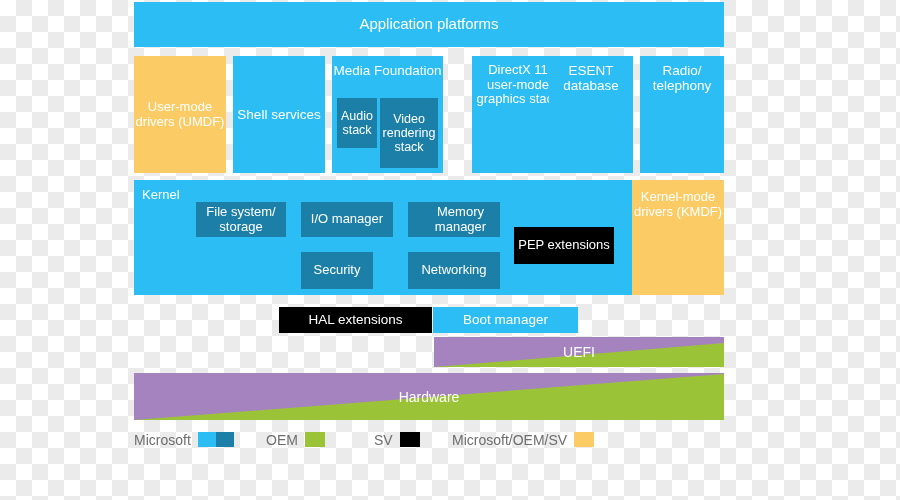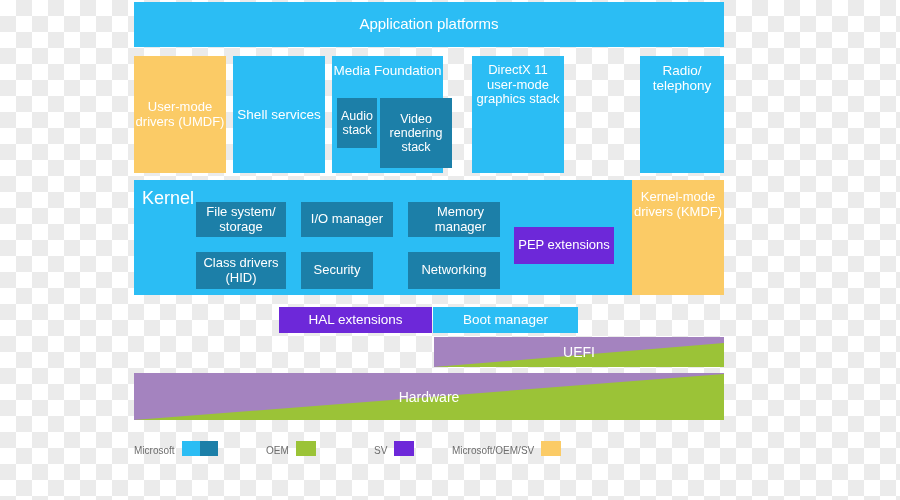--- a/index.html
+++ b/index.html
@@ -45,21 +45,21 @@
     color: #ffffff;
     line-height: 1.12;
     font-weight: 400;
     overflow: hidden;
   }
 
   .blue      { background: #2bbdf4; }
   .darkblue  { background: #1c7fa8; }
   .orange    { background: #fbcb66; }
   .green     { background: #9bc337; }
-  .purple    { background: #6d28d9; }
+  .purple    { background: #000000; }
 
   .lbl-tl {
     position: absolute;
     color: #ffffff;
     justify-content: flex-start;
     align-items: flex-start;
   }
 
   
   .wedge { position: absolute; }
@@ -79,24 +79,24 @@
   #legend {
     position: absolute;
     left: 110px;
     top: 432px;
     width: 580px;
     height: 24px;
   }
   .legend-item {
     position: absolute;
     display: flex;
-    align-items: flex-end;
+    align-items: flex-start;
     height: 24px;
     color: #6d6d6d;
-    font-size: 10px;
+    font-size: 14px;
     white-space: nowrap;
   }
   .legend-item .swatch {
     display: inline-block;
     width: 20px;
     height: 15px;
     margin-left: 7px;
   }
   .legend-item .swatch.split {
     width: 36px;
@@ -121,50 +121,50 @@
   <div class="box blue" style="left:209px; top:56px; width:92px; height:117px; font-size:13.5px;">
     <span>Shell services</span>
   </div>
 
   <div class="box blue" style="left:308px; top:56px; width:111px; height:117px; align-items:flex-start; padding-top:7px; font-size:13.5px;">
     <span>Media Foundation</span>
   </div>
   <div class="box darkblue" style="left:313px; top:98px; width:40px; height:50px; font-size:12.5px;">
     <span>Audio stack</span>
   </div>
-  <div class="box darkblue" style="left:356px; top:98px; width:72px; height:70px; font-size:12.5px;">
+  <div class="box darkblue" style="left:356px; top:98px; width:58px; height:70px; font-size:12.5px;">
     <span>Video rendering stack</span>
   </div>
 
   <div class="box blue" style="left:448px; top:56px; width:92px; height:117px; align-items:flex-start; padding-top:7px; font-size:13px;">
     <span>DirectX 11 user-mode graphics stack</span>
   </div>
 
+  <div class="box blue" style="left:525px; top:56px; width:84px; height:117px; align-items:flex-start; padding-top:7px; font-size:13.5px;">
+    <span>ESENT database</span>
+  </div>
 
   <div class="box blue" style="left:616px; top:56px; width:84px; height:117px; align-items:flex-start; padding-top:7px; font-size:13.5px;">
     <span>Radio/ telephony</span>
   </div>
 
   <div class="box blue" style="left:110px; top:180px; width:590px; height:115px;"></div>
 
-  <div class="box lbl-tl" style="left:118px; top:188px; width:70px; height:22px; font-size:18px;text-align:center;">Kernel</div>
+  <div class="box lbl-tl" style="left:118px; top:188px; width:70px; height:22px; font-size:13px;text-align:center;">Kernel</div>
 
   <div class="box darkblue" style="left:172px; top:202px; width:90px; height:35px; font-size:13px;">
     <span>File system/ storage</span>
   </div>
   <div class="box darkblue" style="left:277px; top:202px; width:92px; height:35px; font-size:13px;">
     <span>I/O manager</span>
   </div>
   <div class="box darkblue" style="left:384px; top:202px; width:92px; height:35px; font-size:13px;padding-left:13px;">
     <span>Memory manager</span>
   </div>
 
-  <div class="box darkblue" style="left:172px; top:252px; width:90px; height:37px; font-size:13px;">
-    <span>Class drivers (HID)</span>
-  </div>
   <div class="box darkblue" style="left:277px; top:252px; width:72px; height:37px; font-size:13px;">
     <span>Security</span>
   </div>
   <div class="box darkblue" style="left:384px; top:252px; width:92px; height:37px; font-size:13px;">
     <span>Networking</span>
   </div>
 
   <div class="box purple" style="left:490px; top:227px; width:100px; height:37px; font-size:13px;">
     <span>PEP extensions</span>
   </div>

